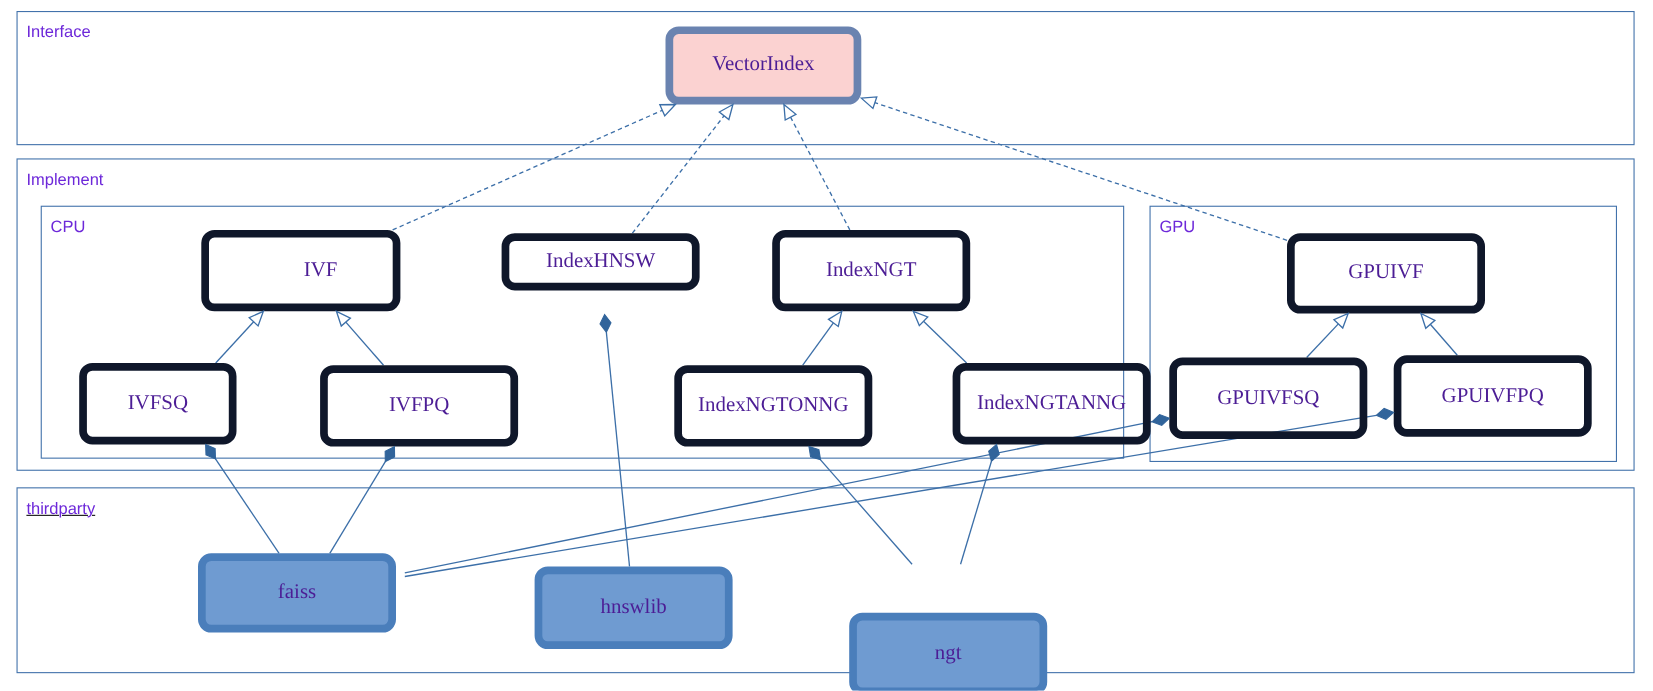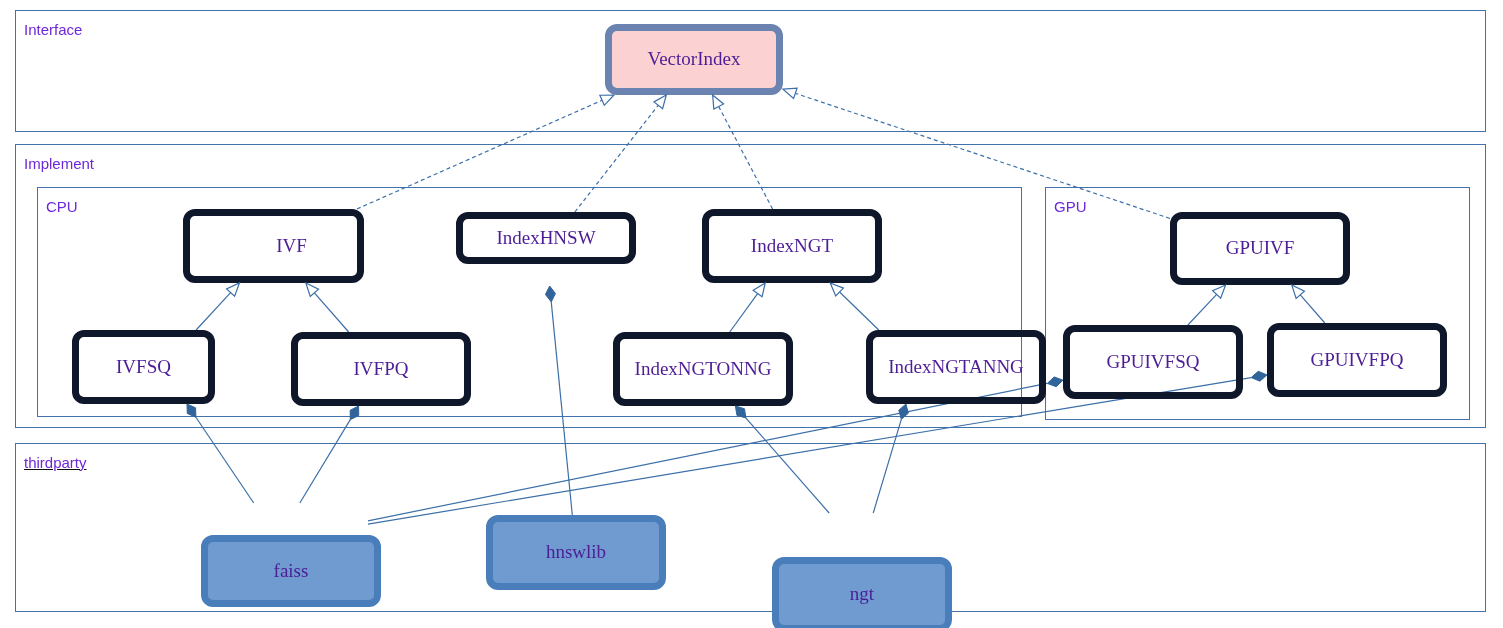--- a/index.html
+++ b/index.html
@@ -139,21 +139,21 @@
       </div>
       <div class="node implement-node" style="left: 1170px; top: 212px; width: 180px; height: 73px;">
         <span>GPUIVF</span>
       </div>
       <div class="node implement-node" style="left: 1063px; top: 325px; width: 180px; height: 74px;">
         <span>GPUIVFSQ</span>
       </div>
       <div class="node implement-node" style="left: 1267px; top: 323px; width: 180px; height: 74px;">
         <span>GPUIVFPQ</span>
       </div>
-      <div class="node thirdparty-node" style="left: 201px; top: 503px; width: 180px; height: 72px; margin-top: 32px;">
+      <div class="node thirdparty-node" style="left: 180px; top: 503px; width: 180px; height: 72px;">
         <span>faiss</span>
       </div>
       <div class="node thirdparty-node" style="left: 486px; top: 515px; width: 180px; height: 75px;">
         <span>hnswlib</span>
       </div>
       <div class="node thirdparty-node" style="left: 772px; top: 513px; width: 180px; height: 75px; margin-top: 44px;">
         <span>ngt</span>
       </div>
     </div>
 

